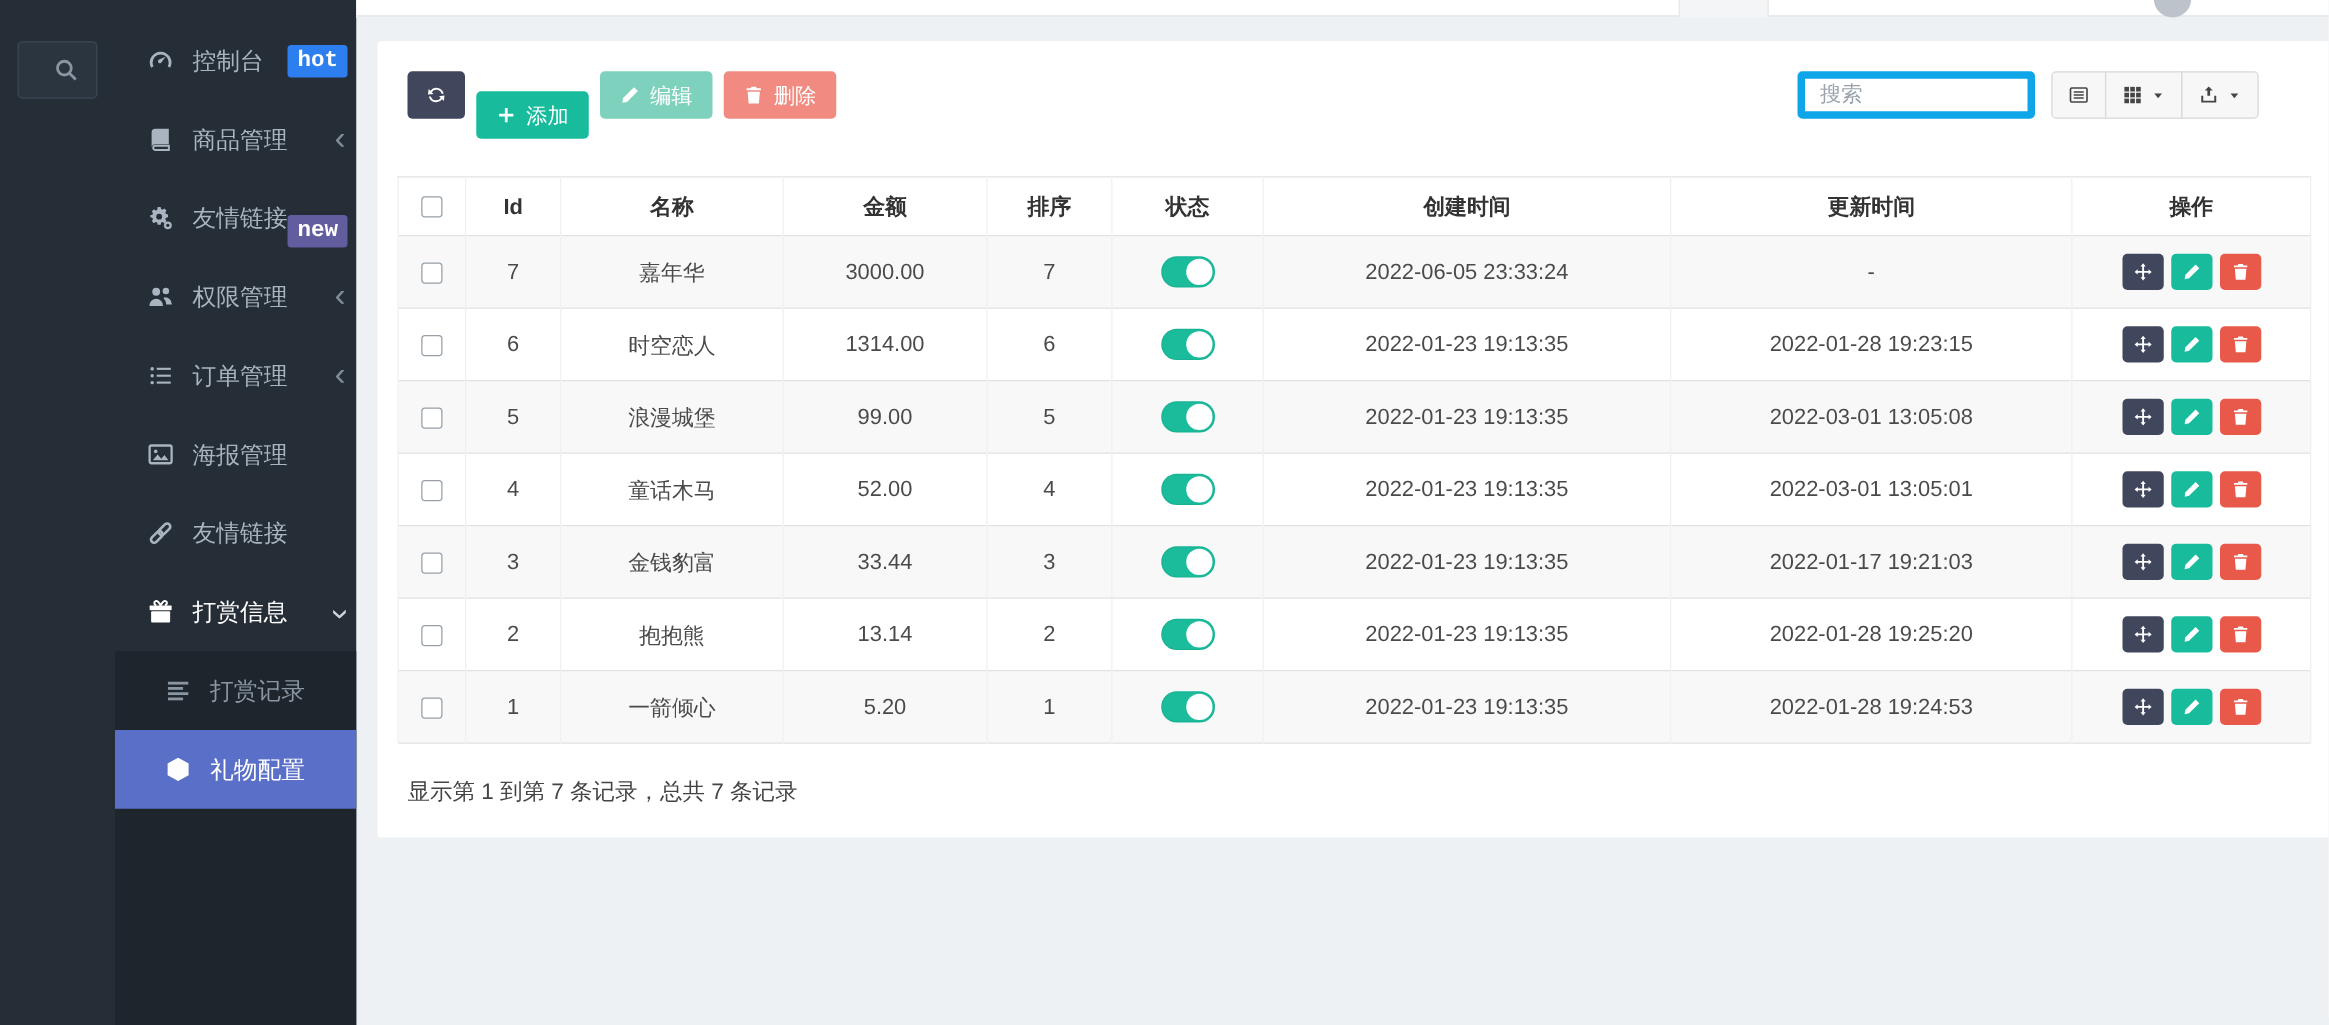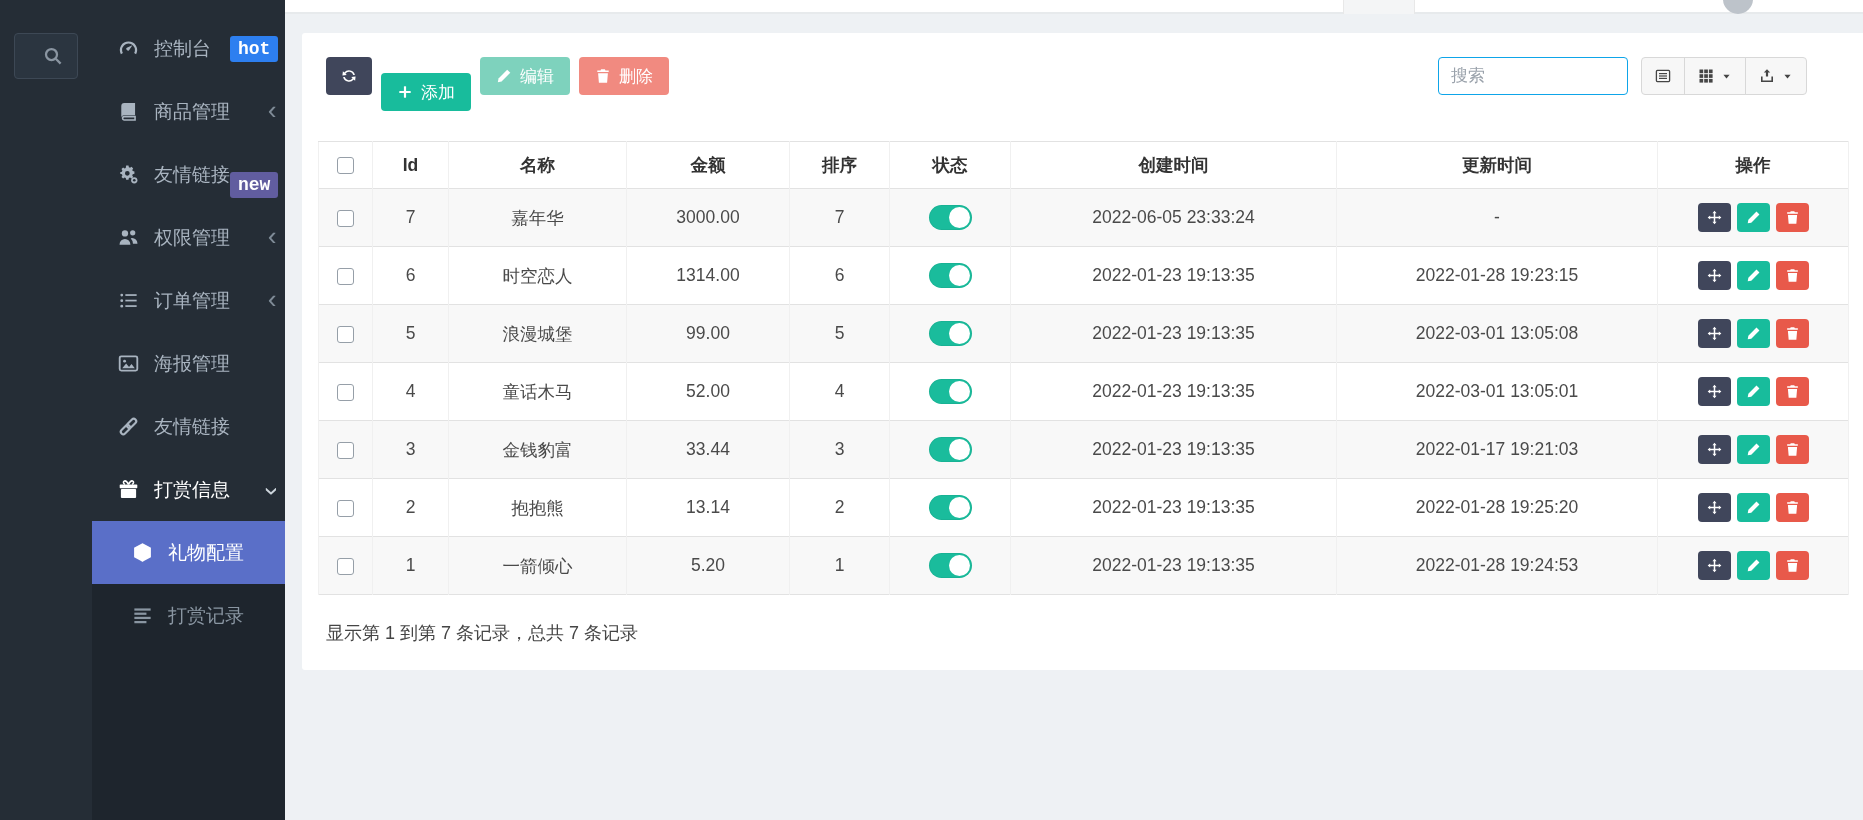--- a/index.html
+++ b/index.html
@@ -45,21 +45,21 @@
 
   .toolbar { display:flex; align-items:flex-start; padding:24px 56px 0 24px; }
   .toolbar-left { display:flex; gap:9px; }
   .btn { display:inline-flex; align-items:center; gap:8px; height:38px; border:none; border-radius:4px; color:#fff; font-size:17px; padding:0 16px; font-family:inherit; cursor:pointer; }
   .btn .icn { width:16px; height:16px; }
   .btn-refresh { background:var(--dark-button,#40465b); width:46px; justify-content:center; padding:0; }
   .btn-add { background:var(--primary,#18bc9c);margin-top:16px; }
   .btn-edit { background:var(--primary-light,#7ed2bd); }
   .btn-del { background:var(--danger-light,#f18a80); }
   .toolbar-right { margin-left:auto; display:flex; gap:13px; }
-  .tb-search { width:190px; height:38px; border:1px solid #0ea5e9; border-radius:4px; font-size:17px; color:#555; padding:0 12px; outline:none; font-family:inherit; }
+  .tb-search { width:190px; height:38px; border:6px solid #0ea5e9; border-radius:4px; font-size:17px; color:#555; padding:0 12px; outline:none; font-family:inherit; }
   .tb-search::placeholder { color:#9aa2ab; }
   .btn-group { display:flex; }
   .vbtn { display:inline-flex; align-items:center; justify-content:center; gap:7px; height:38px; background:#f7f7f7; border:1px solid #d8d8d8; color:#454545; padding:0 13px; margin-left:-1px; cursor:pointer; }
   .vbtn:first-child { border-radius:4px 0 0 4px; margin-left:0; }
   .vbtn:last-child { border-radius:0 4px 4px 0; }
   .vbtn .icn { width:16px; height:16px; }
   .vbtn .caret { width:11px; height:11px; }
 
   .tbl-wrap { margin:30px 14px 0 16px; }
   table { width:100%; border-collapse:collapse; table-layout:fixed; border-bottom:1px solid #e2e2e2; }
@@ -177,40 +177,40 @@
             <svg viewBox="0 0 16 16" fill="currentColor">
               <rect x="2.2" y="7.6" width="11.6" height="6.9" rx=".7"></rect>
               <rect x="1.3" y="4.1" width="13.4" height="2.9" rx=".5"></rect>
               <path d="M8 4.1C6.9 2 5.9 1.1 4.9 1.5c-1.2.5-.9 2 .4 2.6M8 4.1c1.1-2.1 2.1-3 3.1-2.6 1.2.5.9 2-.4 2.6" fill="none" stroke="currentColor" stroke-width="1.2"></path>
             </svg>
           </span>
           <span class="mi-label">打赏信息</span>
           <span class="chev down">‹</span>
         </div>
         <div class="submenu" style="flex: 1 1 0%;">
-          <div class="menu-item active">
-            <span class="icn">
-              <svg viewBox="0 0 16 16" fill="currentColor">
-                <path d="M8 .9 14.4 4.4v7.2L8 15.1 1.6 11.6V4.4z"></path>
-                <path d="M8 .9 14.4 4.4 8 7.9 1.6 4.4z" fill="#fff" opacity=".3"></path>
-                <path d="M8 7.9v7.2" stroke="rgba(255,255,255,.45)" stroke-width="1.1"></path>
-              </svg>
-            </span>
-            <span class="mi-label">礼物配置</span>
-          </div>
           <div class="menu-item">
             <span class="icn">
               <svg viewBox="0 0 16 16" fill="currentColor">
                 <rect x="1.8" y="2.6" width="12.4" height="1.7"></rect>
                 <rect x="1.8" y="5.8" width="9.2" height="1.7"></rect>
                 <rect x="1.8" y="9" width="12.4" height="1.7"></rect>
                 <rect x="1.8" y="12.2" width="9.2" height="1.7"></rect>
               </svg>
             </span>
             <span class="mi-label">打赏记录</span>
+          </div>
+          <div class="menu-item active">
+            <span class="icn">
+              <svg viewBox="0 0 16 16" fill="currentColor">
+                <path d="M8 .9 14.4 4.4v7.2L8 15.1 1.6 11.6V4.4z"></path>
+                <path d="M8 .9 14.4 4.4 8 7.9 1.6 4.4z" fill="#fff" opacity=".3"></path>
+                <path d="M8 7.9v7.2" stroke="rgba(255,255,255,.45)" stroke-width="1.1"></path>
+              </svg>
+            </span>
+            <span class="mi-label">礼物配置</span>
           </div>
           <div class="menu-item"></div>
         </div>
       </nav>
   </aside>
 
   <main class="main">
     <div class="topbar">
       <div class="topbar-tab"></div>
       <div class="topbar-avatar"></div>

